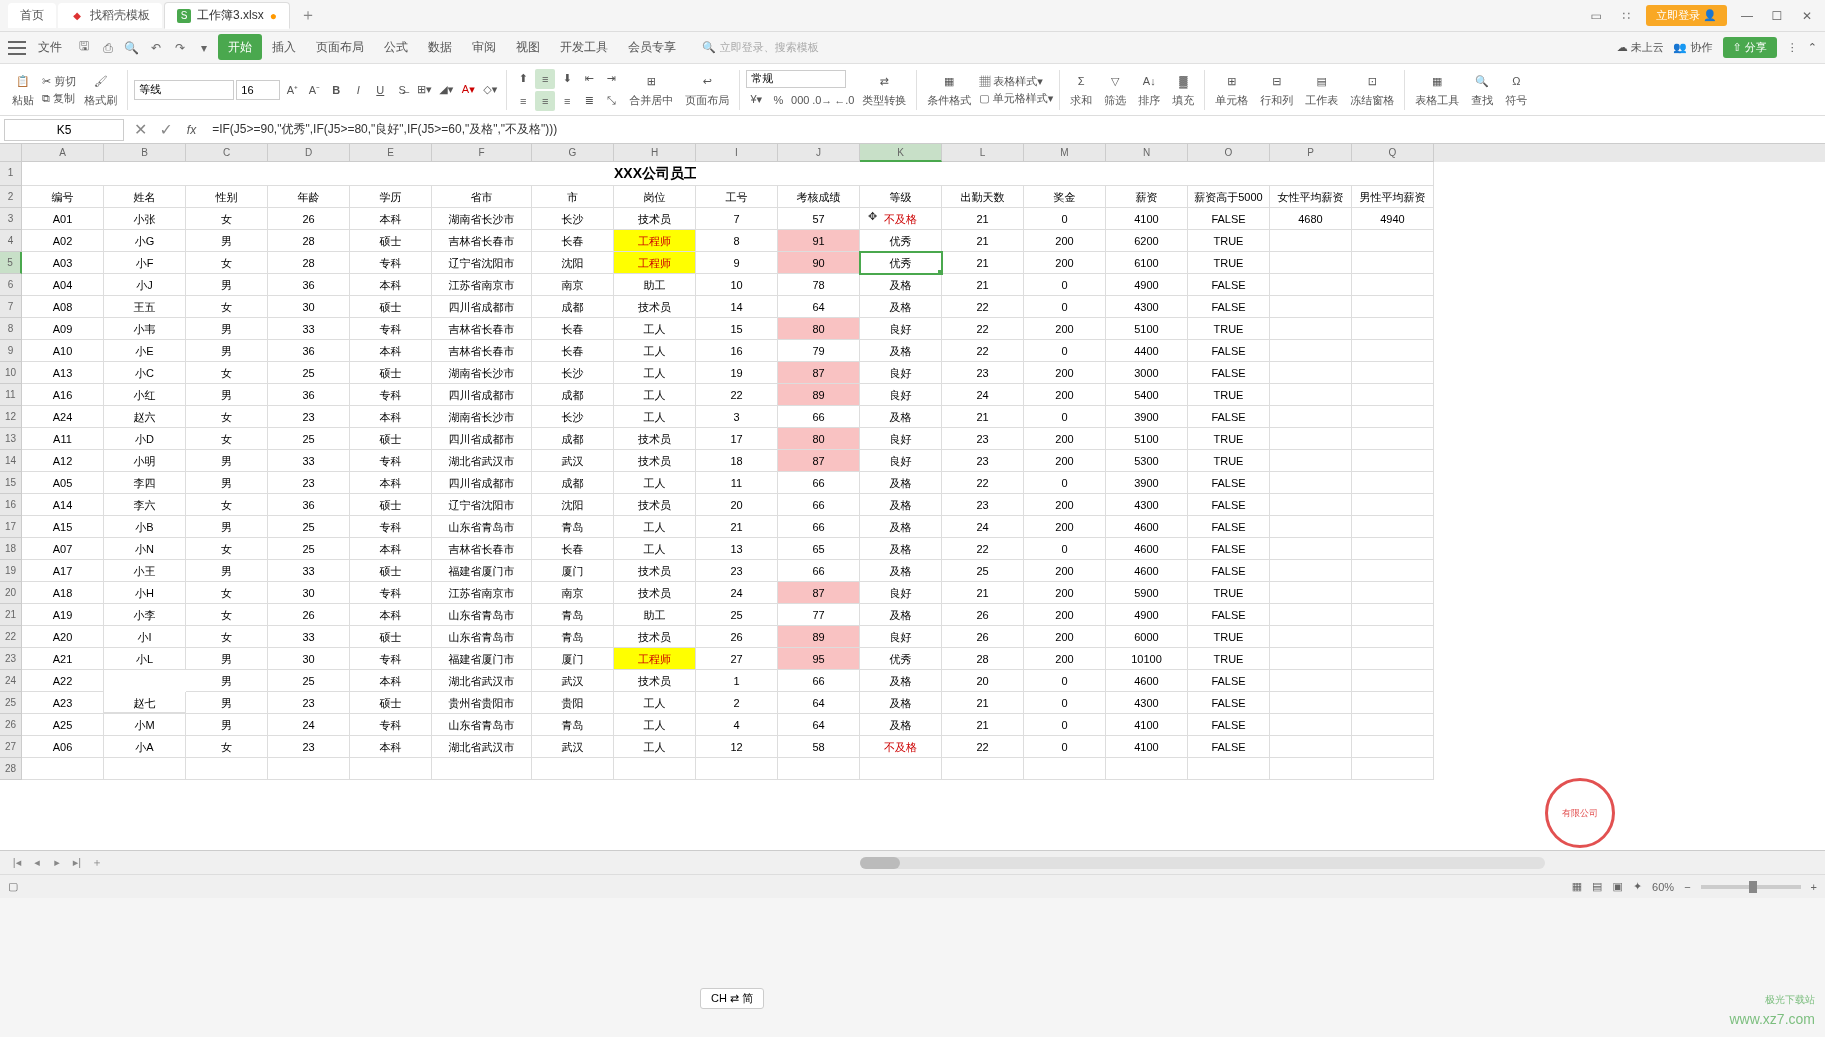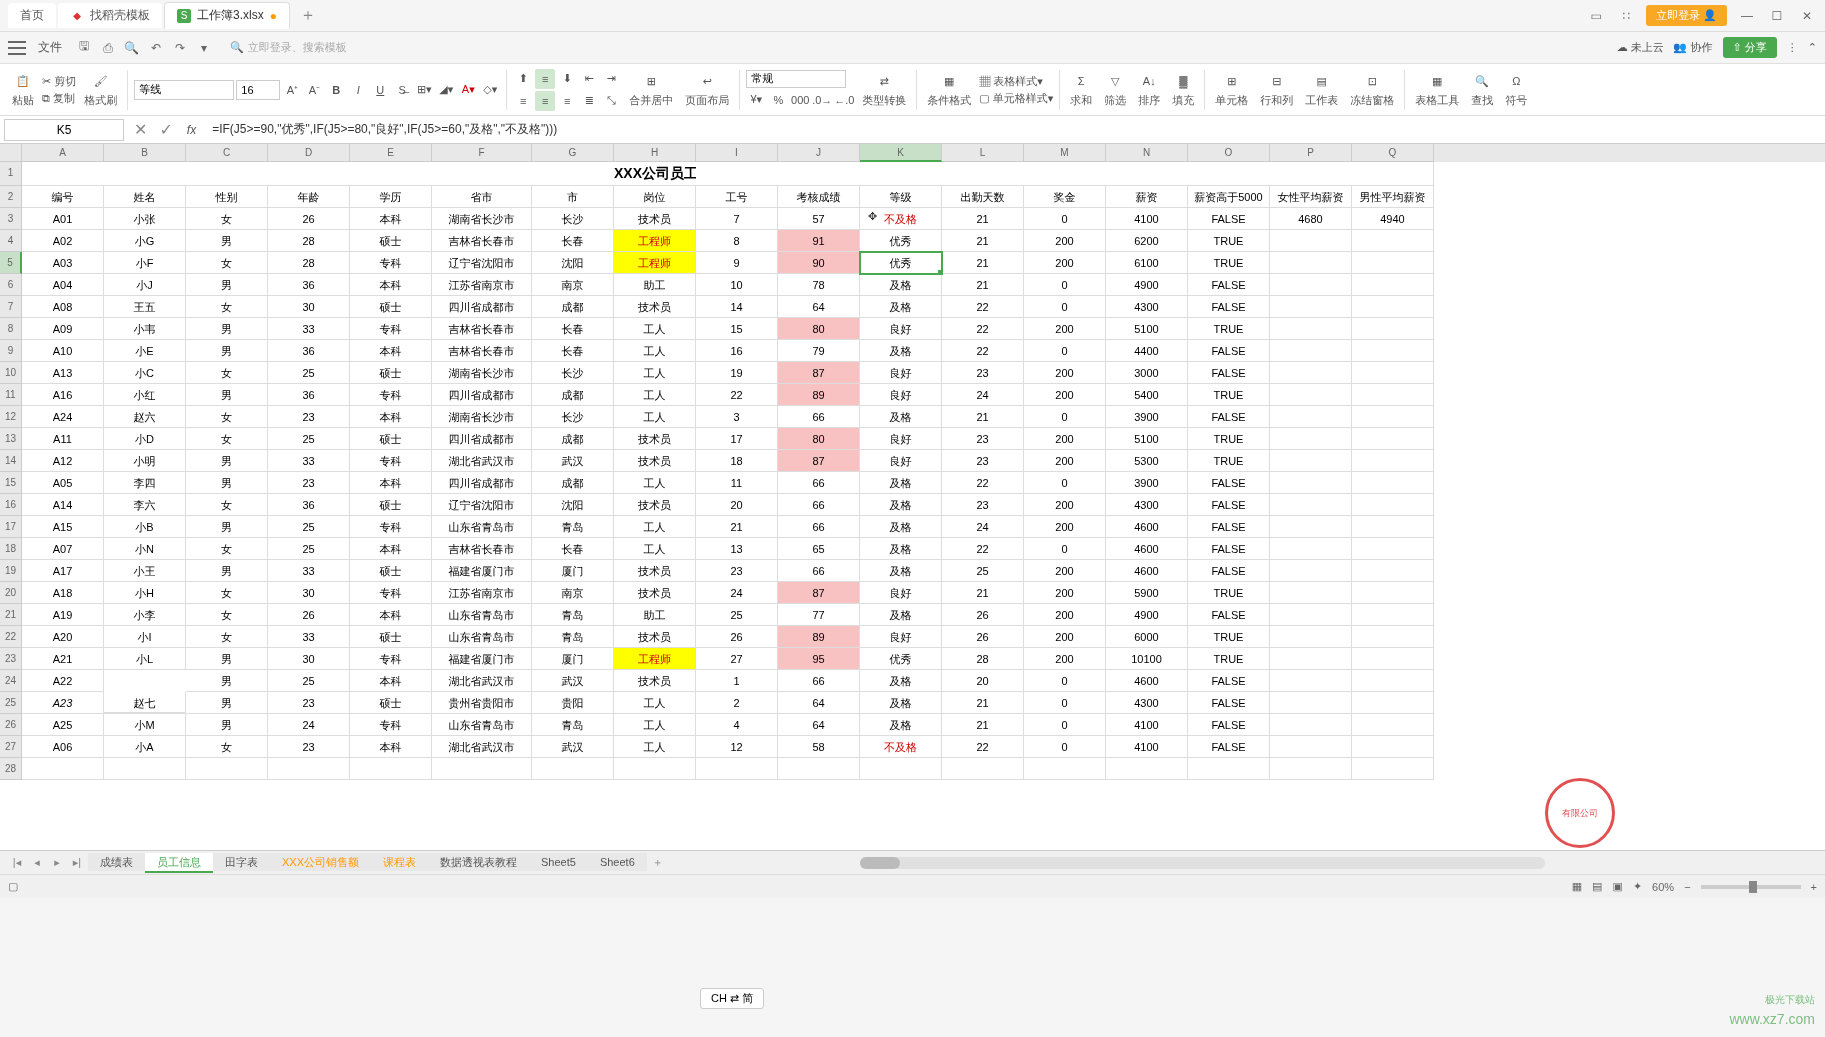--- a/index.html
+++ b/index.html
@@ -124,20 +124,21 @@
       <span></span>
       <span></span>
     </div>
   <span class="menu-file">文件</span>
   <span class="menu-qat">🖫</span>
   <span class="menu-qat">⎙</span>
   <span class="menu-qat">🔍</span>
   <span class="menu-qat">↶</span>
   <span class="menu-qat">↷</span>
   <span class="menu-qat">▾</span>
+  <span id="menu-tabs"><span class="menu-tab active">开始</span><span class="menu-tab">插入</span><span class="menu-tab">页面布局</span><span class="menu-tab">公式</span><span class="menu-tab">数据</span><span class="menu-tab">审阅</span><span class="menu-tab">视图</span><span class="menu-tab">开发工具</span><span class="menu-tab">会员专享</span></span>
   <span class="search-box">
     <span>🔍</span>
     <span>立即登录、搜索模板</span>
   </span>
   <div class="menu-right">
     <span>☁ <span>未上云</span></span>
     <span>👥 <span>协作</span></span>
     <span class="share-btn">⇧ <span>分享</span></span>
     <span>⋮</span>
     <span>⌃</span>
@@ -787,21 +788,21 @@
         <div class="cell cK" style="width: 82px;">及格</div>
         <div class="cell cL" style="width: 82px;">20</div>
         <div class="cell cM" style="width: 82px;">0</div>
         <div class="cell cN" style="width: 82px;">4600</div>
         <div class="cell cO" style="width: 82px;">FALSE</div>
         <div class="cell cP" style="width: 82px;"></div>
         <div class="cell cQ" style="width: 82px;"></div>
       </div>
       <div class="row ">
         <div class="rn">25</div>
-        <div class="cell cA" style="width: 82px; font-style: italic;">A23</div>
+        <div class="cell cA" style="width: 82px;">A23</div>
         <div class="cell cB" style="width: 82px;">赵七</div>
         <div class="cell cC" style="width: 82px;">男</div>
         <div class="cell cD" style="width: 82px;">23</div>
         <div class="cell cE" style="width: 82px;">硕士</div>
         <div class="cell cF" style="width: 100px;">贵州省贵阳市</div>
         <div class="cell cG" style="width: 82px;">贵阳</div>
         <div class="cell cH" style="width: 82px;">工人</div>
         <div class="cell cI" style="width: 82px;">2</div>
         <div class="cell cJ" style="width: 82px;">64</div>
         <div class="cell cK" style="width: 82px;">及格</div>
@@ -877,21 +878,20 @@
   <div class="stamp">
       <span>有限公司</span>
     </div>
 </div>
 
 <div class="sheettabs">
   <span class="stab-nav">|◂</span>
   <span class="stab-nav">◂</span>
   <span class="stab-nav">▸</span>
   <span class="stab-nav">▸|</span>
-  <span id="sheet-tabs"><span class="stab">成绩表</span><span class="stab active">员工信息</span><span class="stab">田字表</span><span class="stab orange">XXX公司销售额</span><span class="stab orange">课程表</span><span class="stab">数据透视表教程</span><span class="stab">Sheet5</span><span class="stab">Sheet6</span></span>
   <span class="stab-nav">＋</span>
   <div class="hscroll">
       <div class="hscroll-thumb"></div>
     </div>
 </div>
 
 <div class="ime-ind">CH ⇄ 简</div>
 
 <div class="statusbar">
   <span>▢</span>

